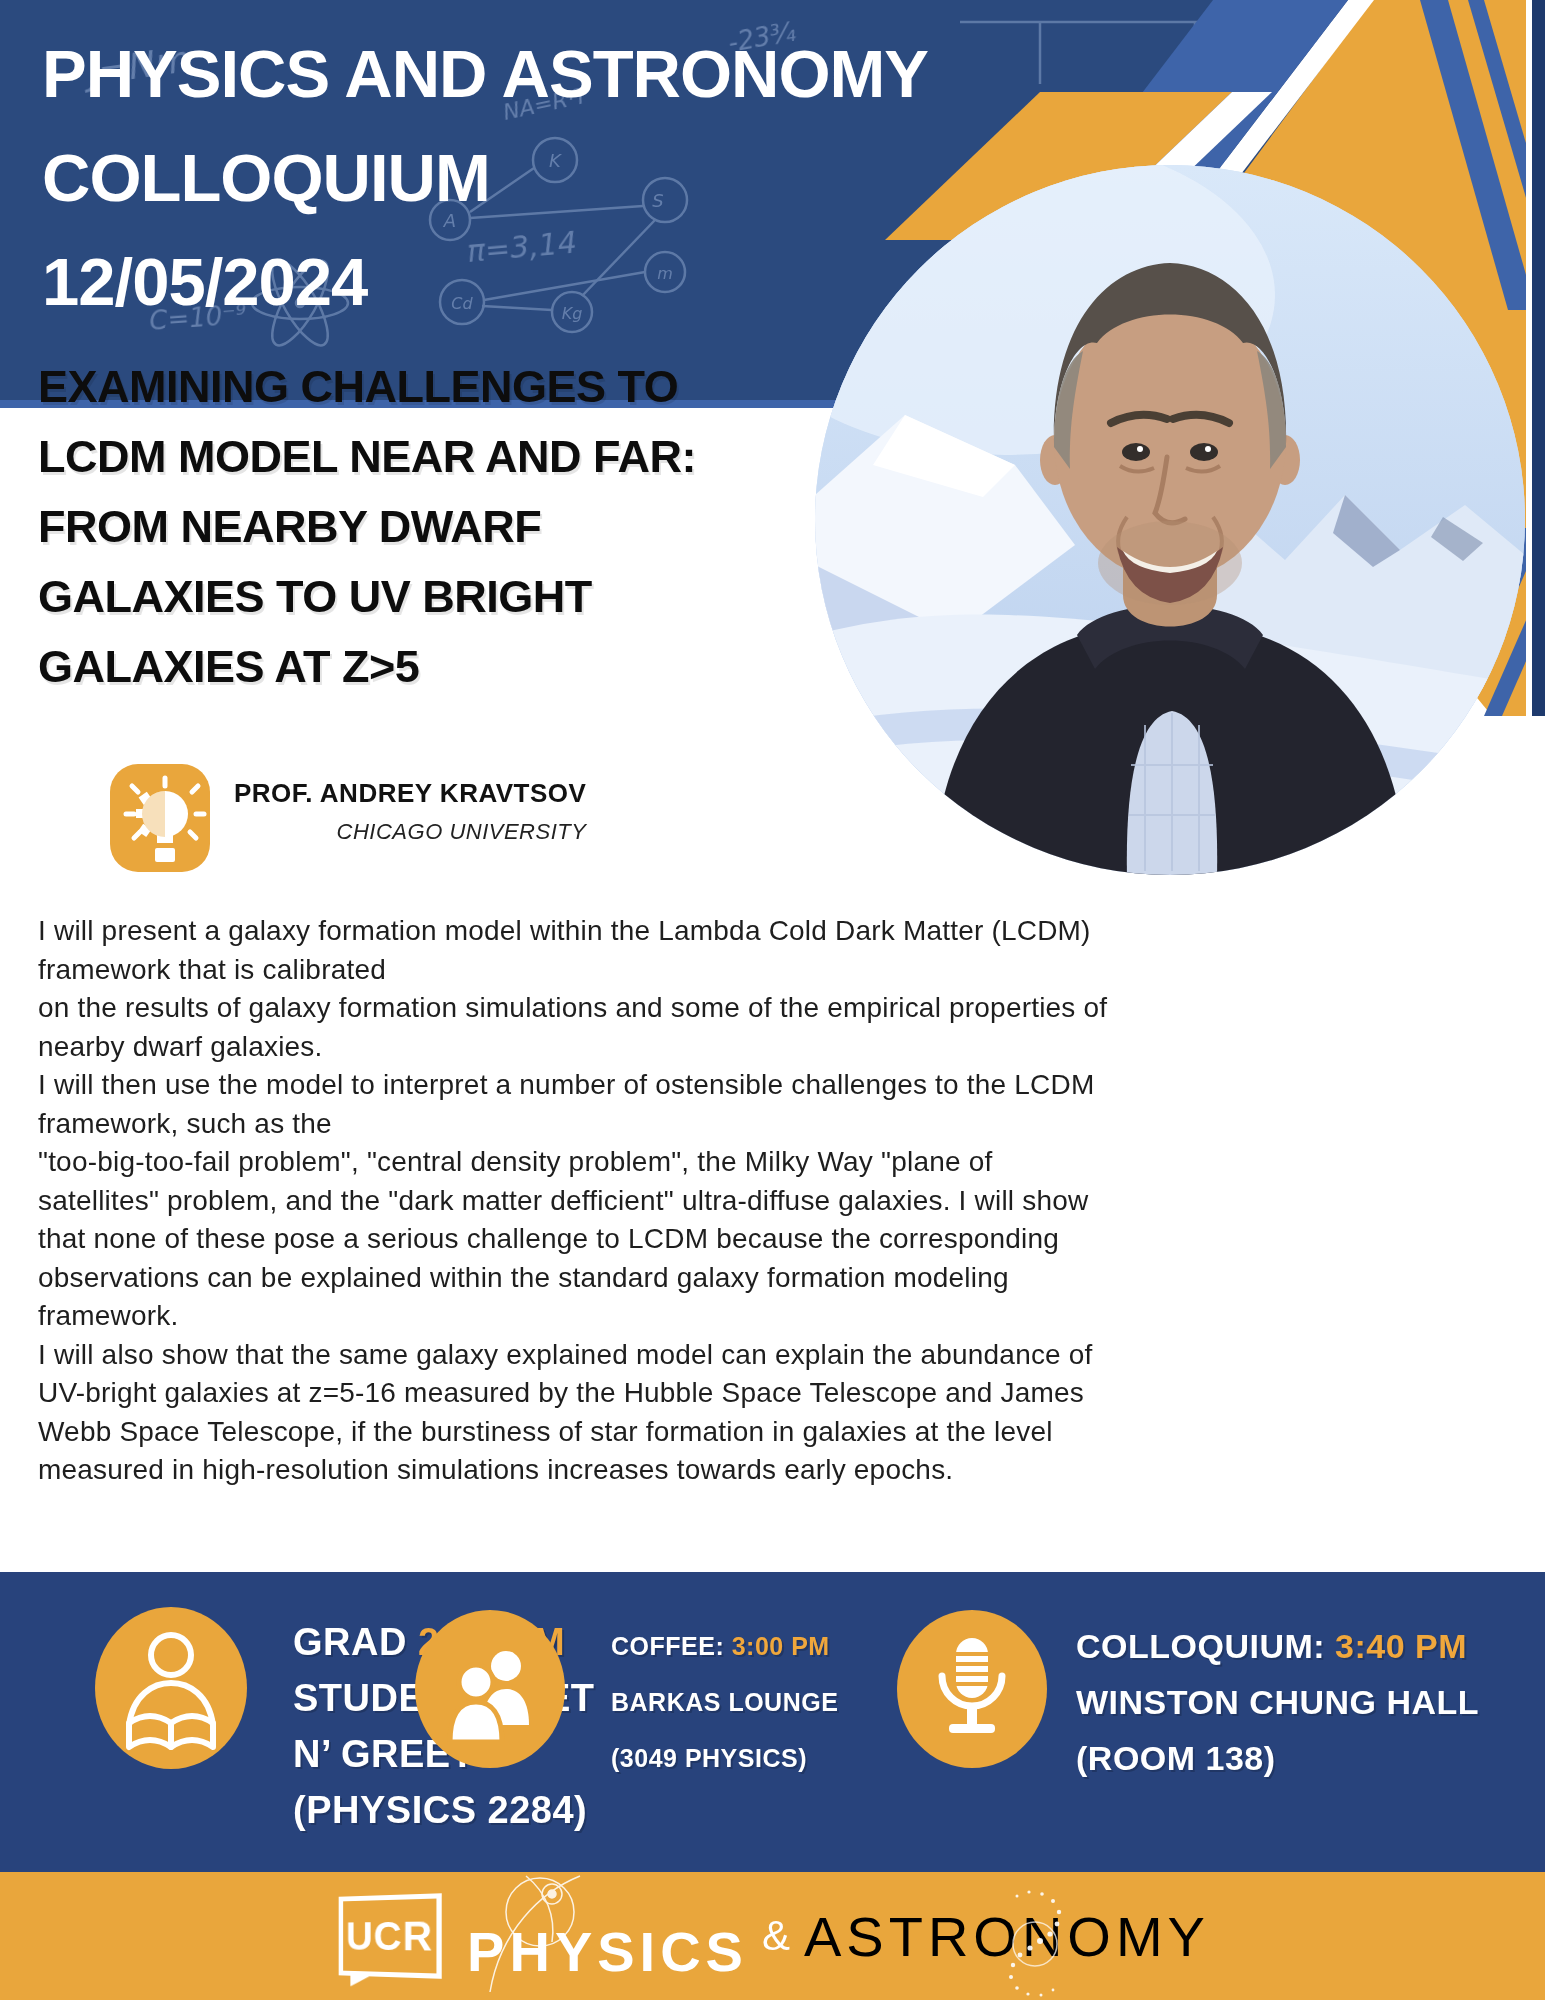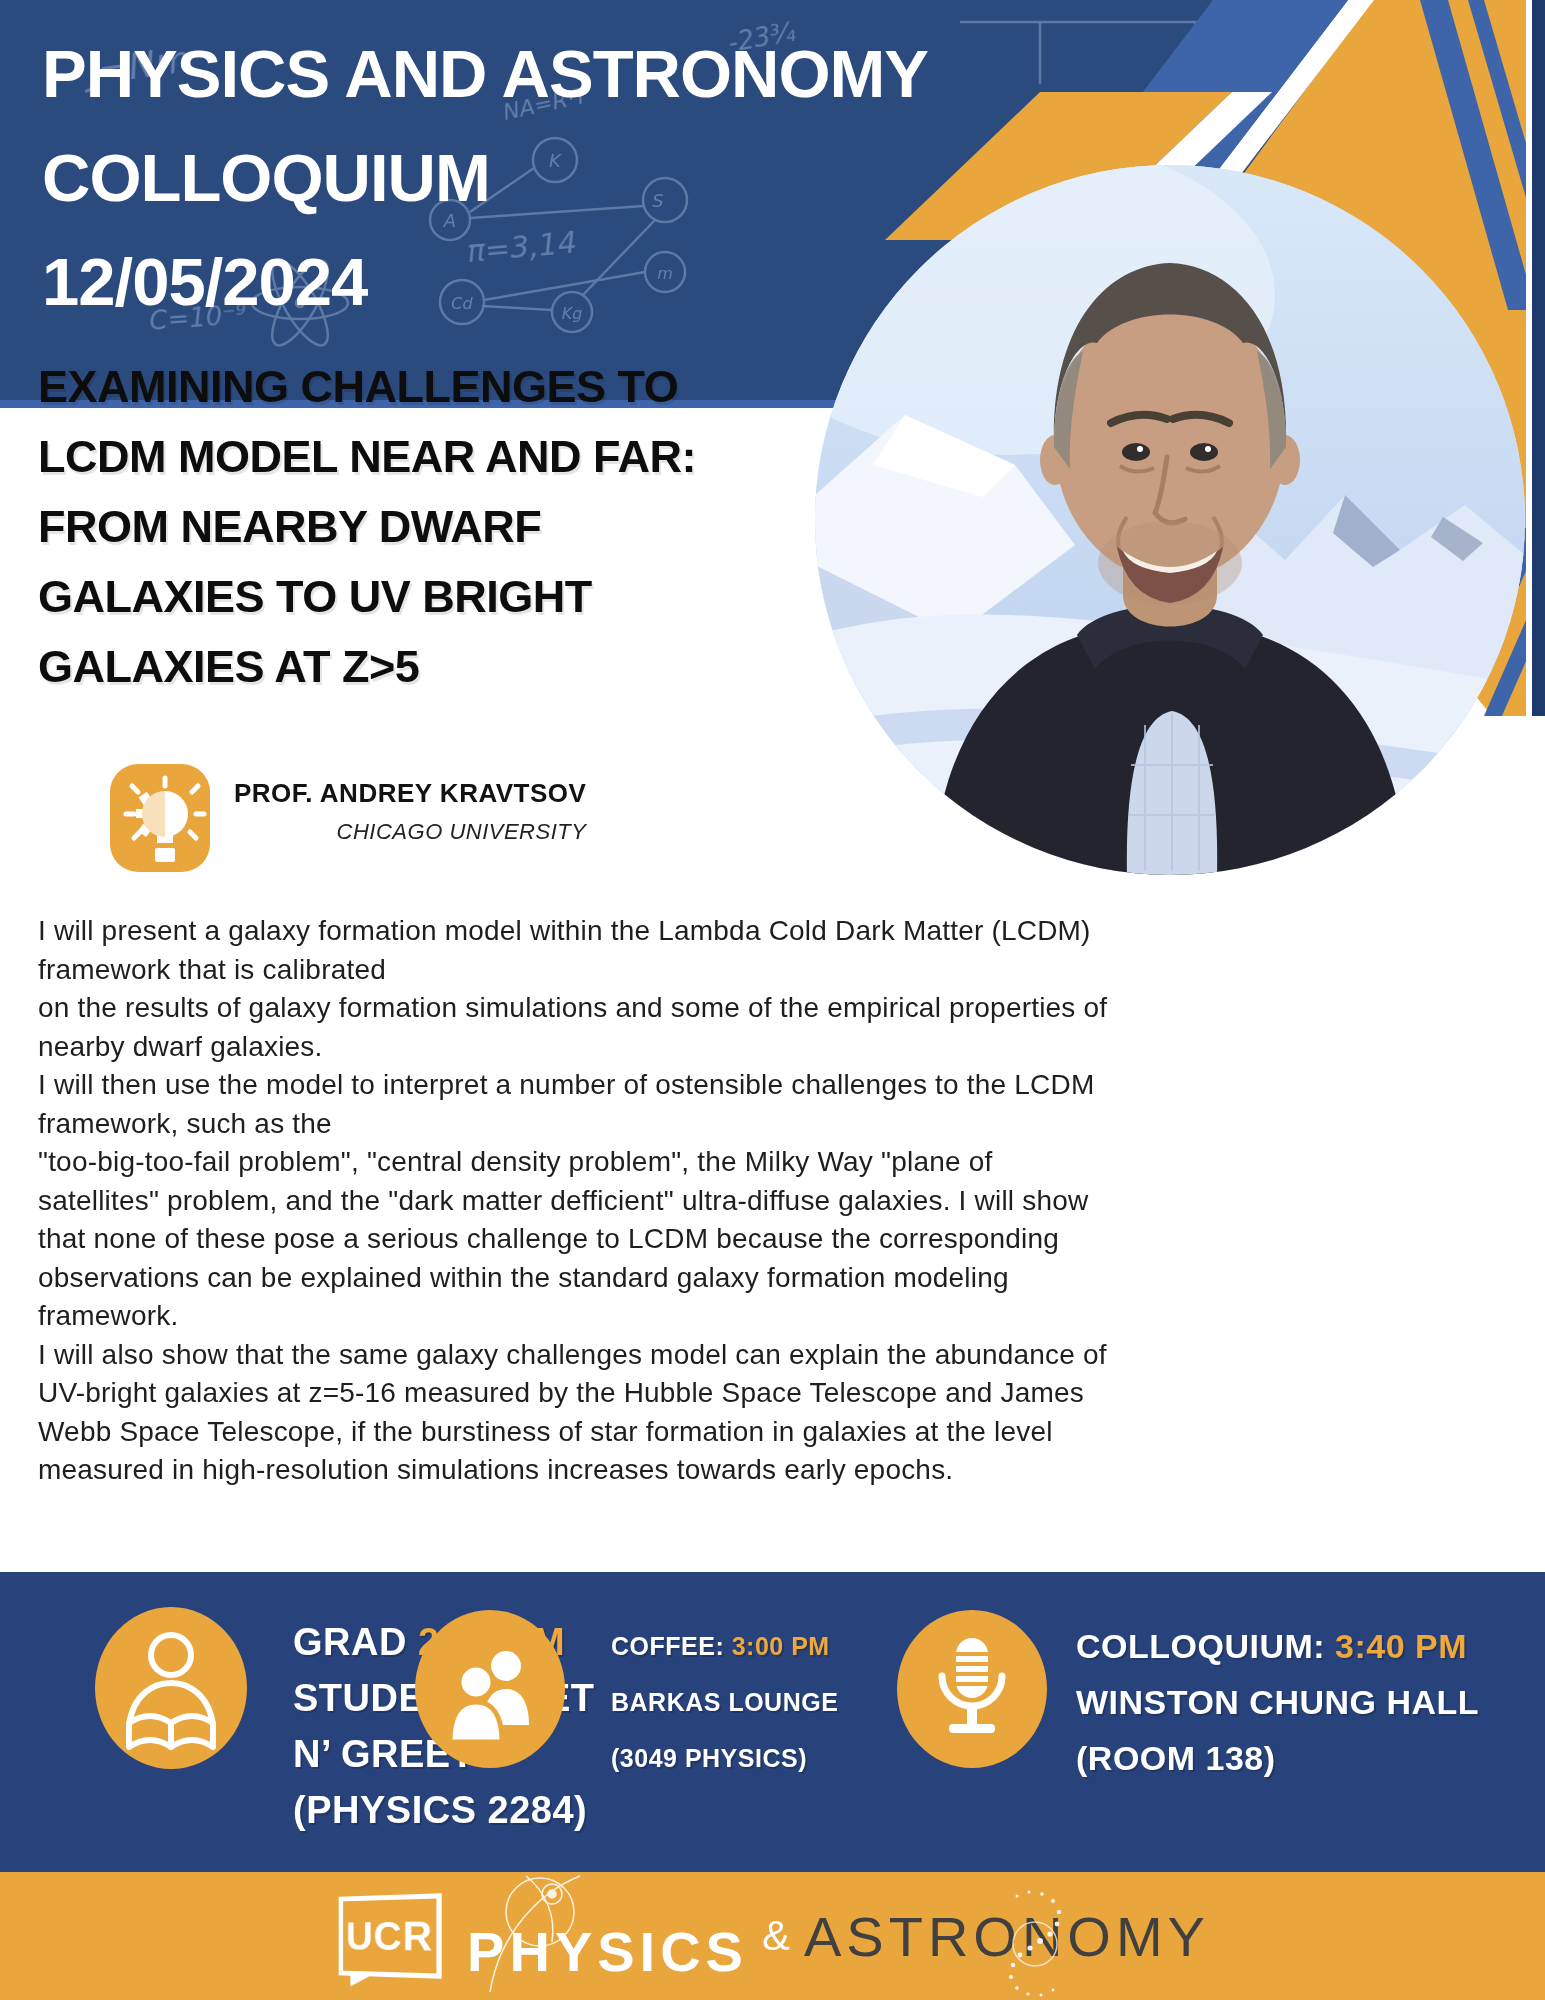--- a/index.html
+++ b/index.html
@@ -49,21 +49,21 @@
 
   
   .footer{position:absolute;left:0;top:1872px;width:1545px;height:128px;background:#e9a63c;}
   .logo{position:absolute;left:0;top:0;width:1545px;height:128px;display:flex;align-items:center;justify-content:center;}
   .ucr-badge{position:relative;width:96px;height:72px;border:5px solid #ffffff;display:flex;align-items:center;justify-content:center;
              transform:perspective(300px) rotateY(-14deg);}
   .ucr-badge span{color:#ffffff;font-size:40px;font-weight:700;letter-spacing:1px;}
   .ucr-fold{position:absolute;left:8px;bottom:-16px;width:0;height:0;border-left:26px solid #ffffff;border-bottom:14px solid transparent;}
   .logo-word1{margin-left:26px;color:#ffffff;font-size:56px;font-weight:700;letter-spacing:5px;margin-top:31px;}
   .logo-amp{margin-left:14px;color:#ffffff;font-size:42px;font-weight:400;}
-  .logo-word2{margin-left:14px;color:#404040;font-size:56px;font-weight:400;letter-spacing:5px;}
+  .logo-word2{margin-left:14px;color:#000000;font-size:56px;font-weight:400;letter-spacing:5px;}
   .logo-deco{position:absolute;pointer-events:none;}
 </style>
 </head>
 <body>
 
 <div class="poster">
 
   <div class="header">
     <svg class="chalk" width="1545" height="400" viewBox="0 0 1545 400">
       <g fill="none" stroke="#9db3d9" stroke-width="2.5" opacity="0.45">
@@ -243,21 +243,21 @@
     <div>framework that is calibrated</div>
     <div>on the results of galaxy formation simulations and some of the empirical properties of</div>
     <div>nearby dwarf galaxies.</div>
     <div>I will then use the model to interpret a number of ostensible challenges to the LCDM</div>
     <div>framework, such as the</div>
     <div>"too-big-too-fail problem", "central density problem", the Milky Way "plane of</div>
     <div>satellites" problem, and the "dark matter defficient" ultra-diffuse galaxies. I will show</div>
     <div>that none of these pose a serious challenge to LCDM because the corresponding</div>
     <div>observations can be explained within the standard galaxy formation modeling</div>
     <div>framework.</div>
-    <div>I will also show that the same galaxy challenges model can explain the abundance of</div>
+    <div>I will also show that the same galaxy explained model can explain the abundance of</div>
     <div>UV-bright galaxies at z=5-16 measured by the Hubble Space Telescope and James</div>
     <div>Webb Space Telescope, if the burstiness of star formation in galaxies at the level</div>
     <div>measured in high-resolution simulations increases towards early epochs.</div>
   </div>
 
   <div class="events">
 
     <svg class="ev-icon" style="left:95px;top:35px;" width="152" height="162" viewBox="0 0 152 162">
       <ellipse cx="76" cy="81" rx="76" ry="81" fill="#e9a63c"></ellipse>
       <g fill="none" stroke="#ffffff" stroke-width="6" stroke-linejoin="round" stroke-linecap="round">

